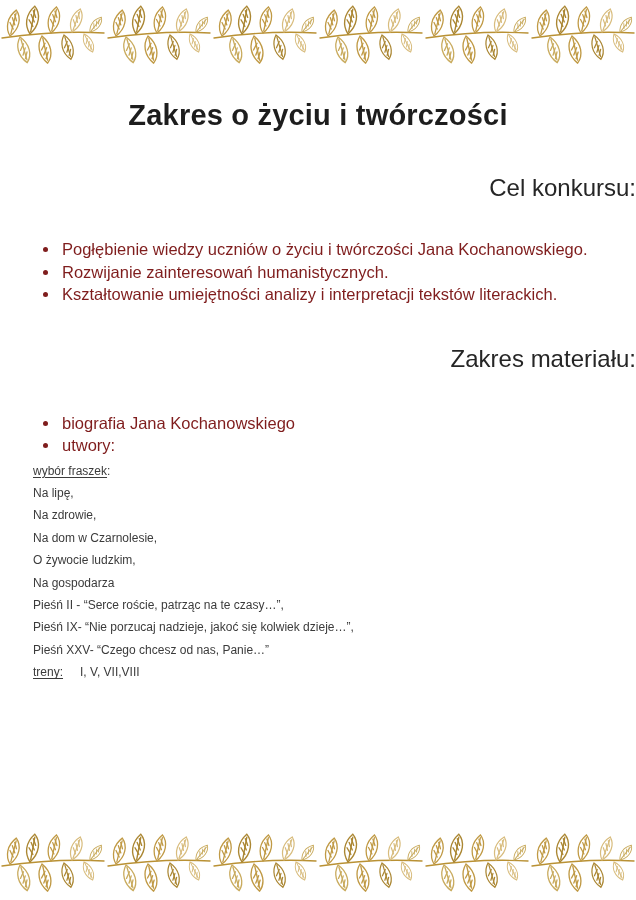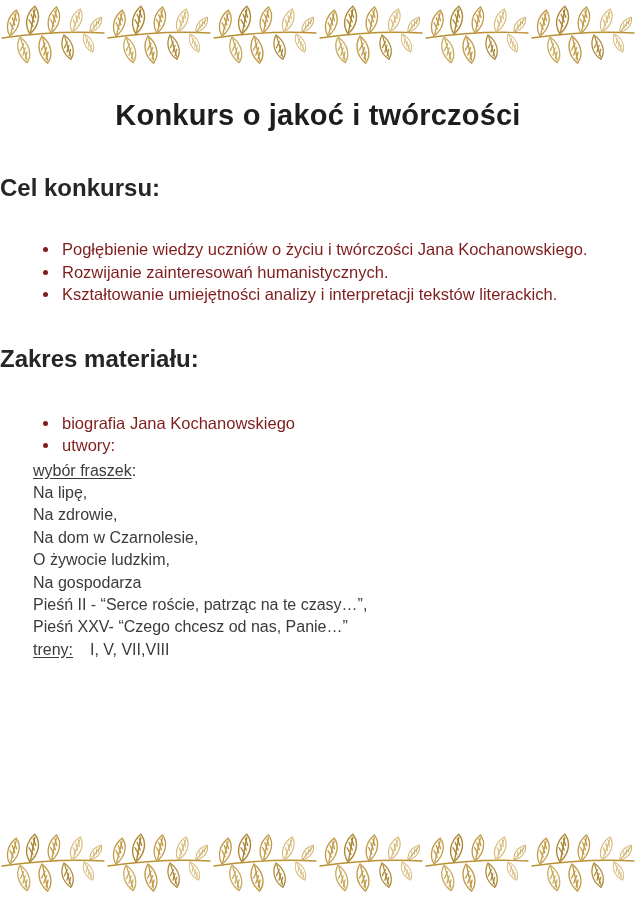--- a/index.html
+++ b/index.html
@@ -33,43 +33,43 @@
     font-size: 29px;
     line-height: 43px;
     font-weight: 700;
     color: #1d1d1d;
     letter-spacing: 0.2px;
   }
   .title span { display: block; }
 
   .heading {
     margin: 35px 0 0;
-    text-align: left;
+    text-align: right;
     font-size: 24px;
     line-height: 32px;
-    font-weight: 700;
+    font-weight: 400;
     color: #262626;
   }
   .heading.scope-heading { margin-top: 37px; }
 
   ul.bullets {
     margin: 0;
     padding-left: 60px;
     font-size: 16.5px;
     line-height: 22.5px;
     color: #7f1d1d;
     list-style: disc;
   }
   ul.bullets.goal { margin-top: 34px; }
   ul.bullets.scope { margin-top: 37px; }
   ul.bullets li { padding-left: 2px; }
 
   .works {
     margin: 3px 0 0 33px;
-    font-size: 16px;
+    font-size: 12px;
     line-height: 22.4px;
     color: #3b3b3b;
   }
   .works p { margin: 0; }
   .it { }
   .u { text-decoration: underline; text-underline-offset: 2px; }
   .gap { margin-left: 17px; }
 </style>
 </head>
 <body>
@@ -103,21 +103,21 @@
       <use href="#branch" transform="translate(0 0)"></use>
       <use href="#branch" transform="translate(106 0)"></use>
       <use href="#branch" transform="translate(212 0)"></use>
       <use href="#branch" transform="translate(318 0)"></use>
       <use href="#branch" transform="translate(424 0)"></use>
       <use href="#branch" transform="translate(530 0)"></use>
     </svg>
   </div>
 
   <h1 class="title">
-    <span>Konkurs o jakoć i twórczości</span>
+    <span>Zakres o życiu i twórczości</span>
   </h1>
 
   <h2 class="heading goal-heading">Cel konkursu:</h2>
   <ul class="bullets goal">
     <li>Pogłębienie wiedzy uczniów o życiu i twórczości Jana Kochanowskiego.</li>
     <li>Rozwijanie zainteresowań humanistycznych.</li>
     <li>Kształtowanie umiejętności analizy i interpretacji tekstów literackich.</li>
   </ul>
 
   <h2 class="heading scope-heading">Zakres materiału:</h2>
@@ -127,20 +127,21 @@
   </ul>
 
   <div class="works">
     <p><span class="u">wybór fraszek</span><span>:</span></p>
     <p class="it">Na lipę,</p>
     <p class="it">Na zdrowie,</p>
     <p class="it">Na dom w Czarnolesie,</p>
     <p class="it">O żywocie ludzkim,</p>
     <p class="it">Na gospodarza</p>
     <p>Pieśń II - “Serce roście, patrząc na te czasy…”,</p>
+    <p>Pieśń IX- “Nie porzucaj nadzieje, jakoć się kolwiek dzieje…”,</p>
     <p>Pieśń XXV- “Czego chcesz od nas, Panie…”</p>
     <p><span class="u">treny:</span><span class="gap">I, V, VII,VIII</span></p>
   </div>
 
   <div class="gold-border bottom">
     <svg viewBox="0 0 636 62" width="636" height="62">
       <use href="#branch" transform="translate(0 0)"></use>
       <use href="#branch" transform="translate(106 0)"></use>
       <use href="#branch" transform="translate(212 0)"></use>
       <use href="#branch" transform="translate(318 0)"></use>

